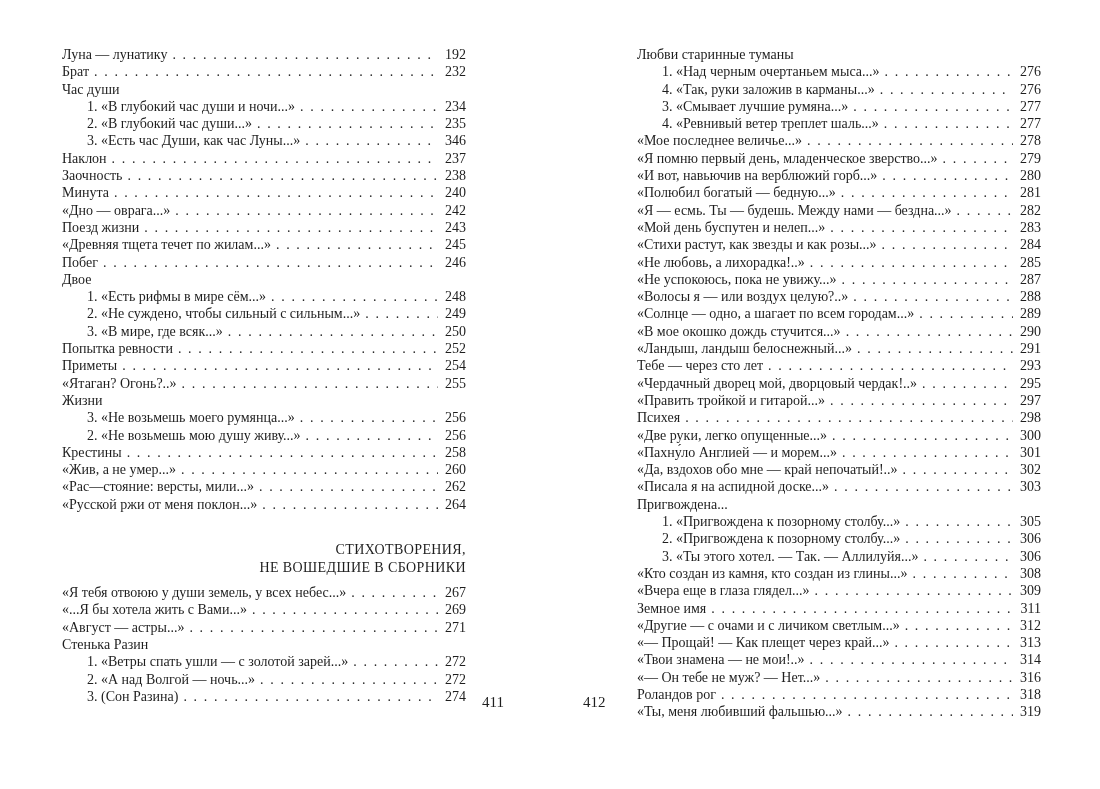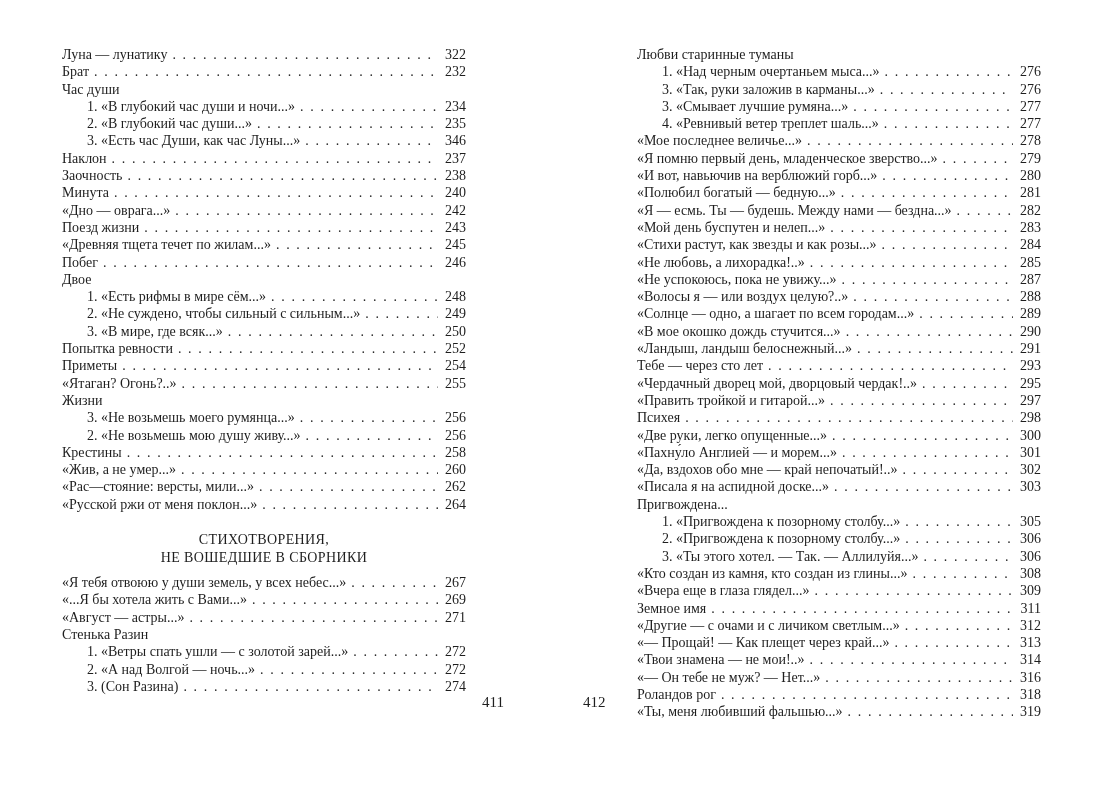--- a/index.html
+++ b/index.html
@@ -45,43 +45,43 @@
     content: ". . . . . . . . . . . . . . . . . . . . . . . . . . . . . . . . . . . . . . . . . . . . . . . . . . . . . . . . . . . .";
     letter-spacing: 1.6px;
   }
   .toc-page {
     flex: 0 0 auto;
     min-width: 26px;
     text-align: right;
   }
 
   .section-heading {
-    text-align: center;
-    margin: 18px 0 7px 0;
+    text-align: right;
+    margin: 28px 0 7px 0;
     line-height: 18px;
     letter-spacing: 0.4px;
   }
 
   .folio {
     position: absolute;
     top: 694px;
     font-weight: normal;
     font-size: 15px;
   }
   #folio-left  { left: 482px; }
   #folio-right { left: 583px; text-align: center; }
 </style>
 </head>
 <body>
 
 <div id="col-left" class="page-col">
     <div class="toc-row">
       <span class="toc-title">Луна — лунатику</span>
       <span class="toc-dots"></span>
-      <span class="toc-page">322</span>
+      <span class="toc-page">192</span>
     </div>
     <div class="toc-row">
       <span class="toc-title">Брат</span>
       <span class="toc-dots"></span>
       <span class="toc-page">232</span>
     </div>
     <div class="toc-row">
       <span class="toc-title">Час души</span>
     </div>
     <div class="toc-row indent">
@@ -241,21 +241,21 @@
 <div id="col-right" class="page-col">
     <div class="toc-row">
       <span class="toc-title">Любви старинные туманы</span>
     </div>
     <div class="toc-row indent">
       <span class="toc-title">1. «Над черным очертаньем мыса...»</span>
       <span class="toc-dots"></span>
       <span class="toc-page">276</span>
     </div>
     <div class="toc-row indent">
-      <span class="toc-title">3. «Так, руки заложив в карманы...»</span>
+      <span class="toc-title">4. «Так, руки заложив в карманы...»</span>
       <span class="toc-dots"></span>
       <span class="toc-page">276</span>
     </div>
     <div class="toc-row indent">
       <span class="toc-title">3. «Смывает лучшие румяна...»</span>
       <span class="toc-dots"></span>
       <span class="toc-page">277</span>
     </div>
     <div class="toc-row indent">
       <span class="toc-title">4. «Ревнивый ветер треплет шаль...»</span>

